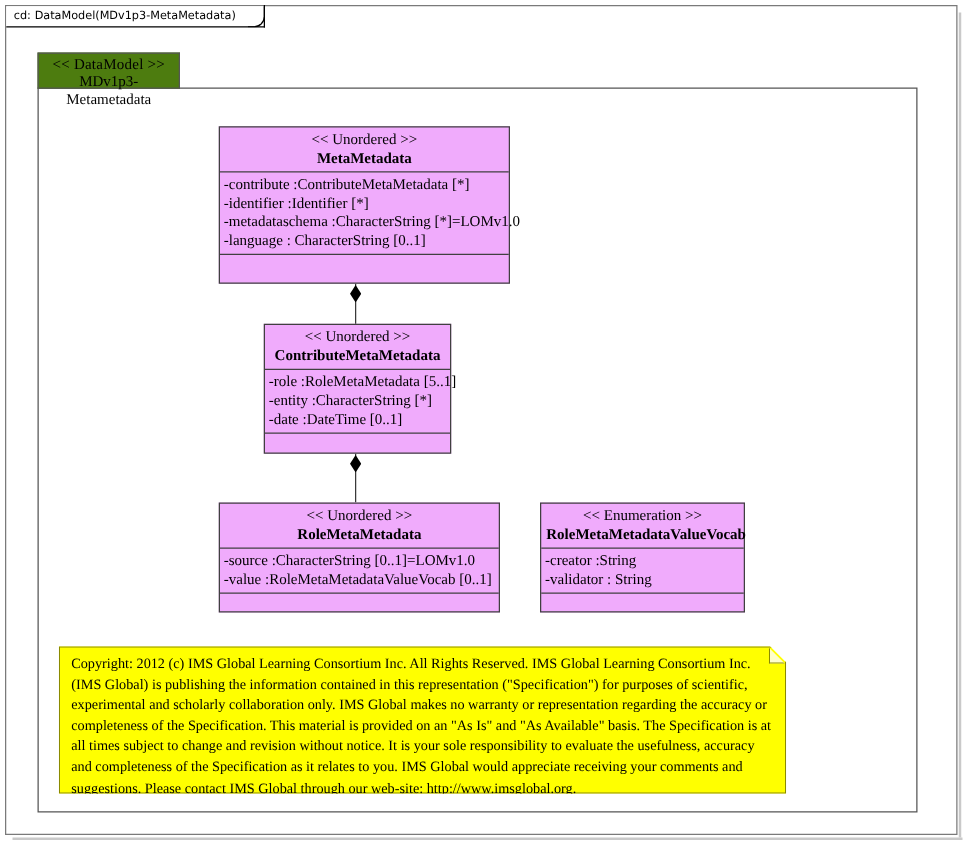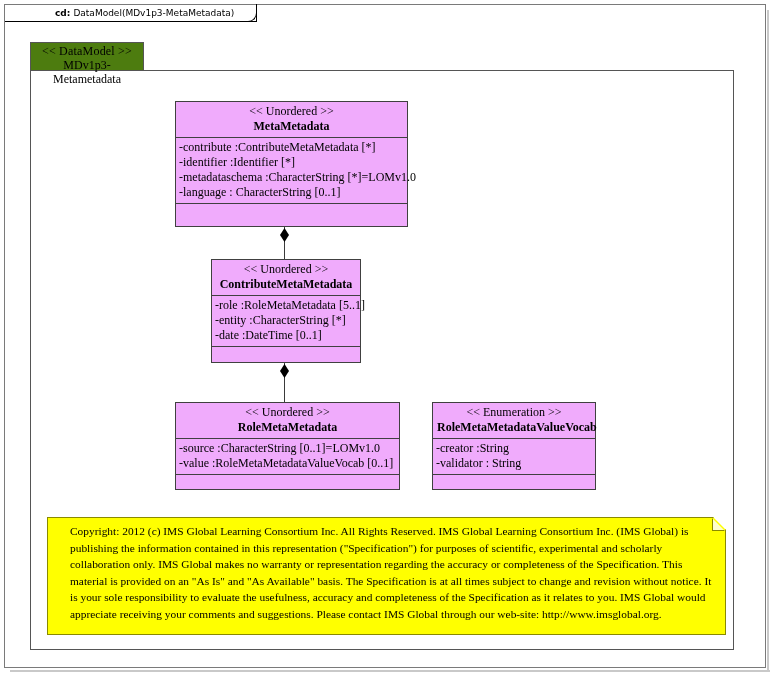--- a/index.html
+++ b/index.html
@@ -68,23 +68,22 @@
     top: -1px;
     width: 14px;
     height: 18px;
     border-bottom: 1px solid #000;
     border-right: 1px solid #000;
     border-bottom-right-radius: 9px;
     box-sizing: border-box;
     background: transparent;
   }
   #title-tab .tab-kind {
-    font-weight: bold;
+    font-weight: normal;
     margin-right: 3px;
-    margin-left: 44px;
   }
 
   
   #package-box {
     position: absolute;
     left: 30px;
     top: 70px;
     width: 704px;
     height: 580px;
     border: 1px solid #555555;
@@ -150,29 +149,29 @@
     height: 14px;
     background: #000000;
     clip-path: polygon(50% 0%, 100% 50%, 50% 100%, 0% 50%);
   }
 
   
   #copyright-note {
     position: absolute;
     left: 47px;
     top: 517px;
-    width: 679px;
+    width: 582px;
     height: 118px;
     background: #ffff00;
     box-sizing: border-box;
     border-left: 1px solid #8a8a00;
     border-bottom: 1px solid #8a8a00;
     border-right: 1px solid #8a8a00;
     border-top: 1px solid #8a8a00;
-    padding: 5px 10px 4px 22px;
+    padding: 5px 10px 4px 9px;
     font-size: 11.4px;
     line-height: 16.6px;
     text-align: left;
     clip-path: polygon(0 0, calc(100% - 13px) 0, 100% 13px, 100% 100%, 0 100%);
   }
   #note-fold {
     position: absolute;
     right: 0px;
     top: 0px;
     width: 13px;

